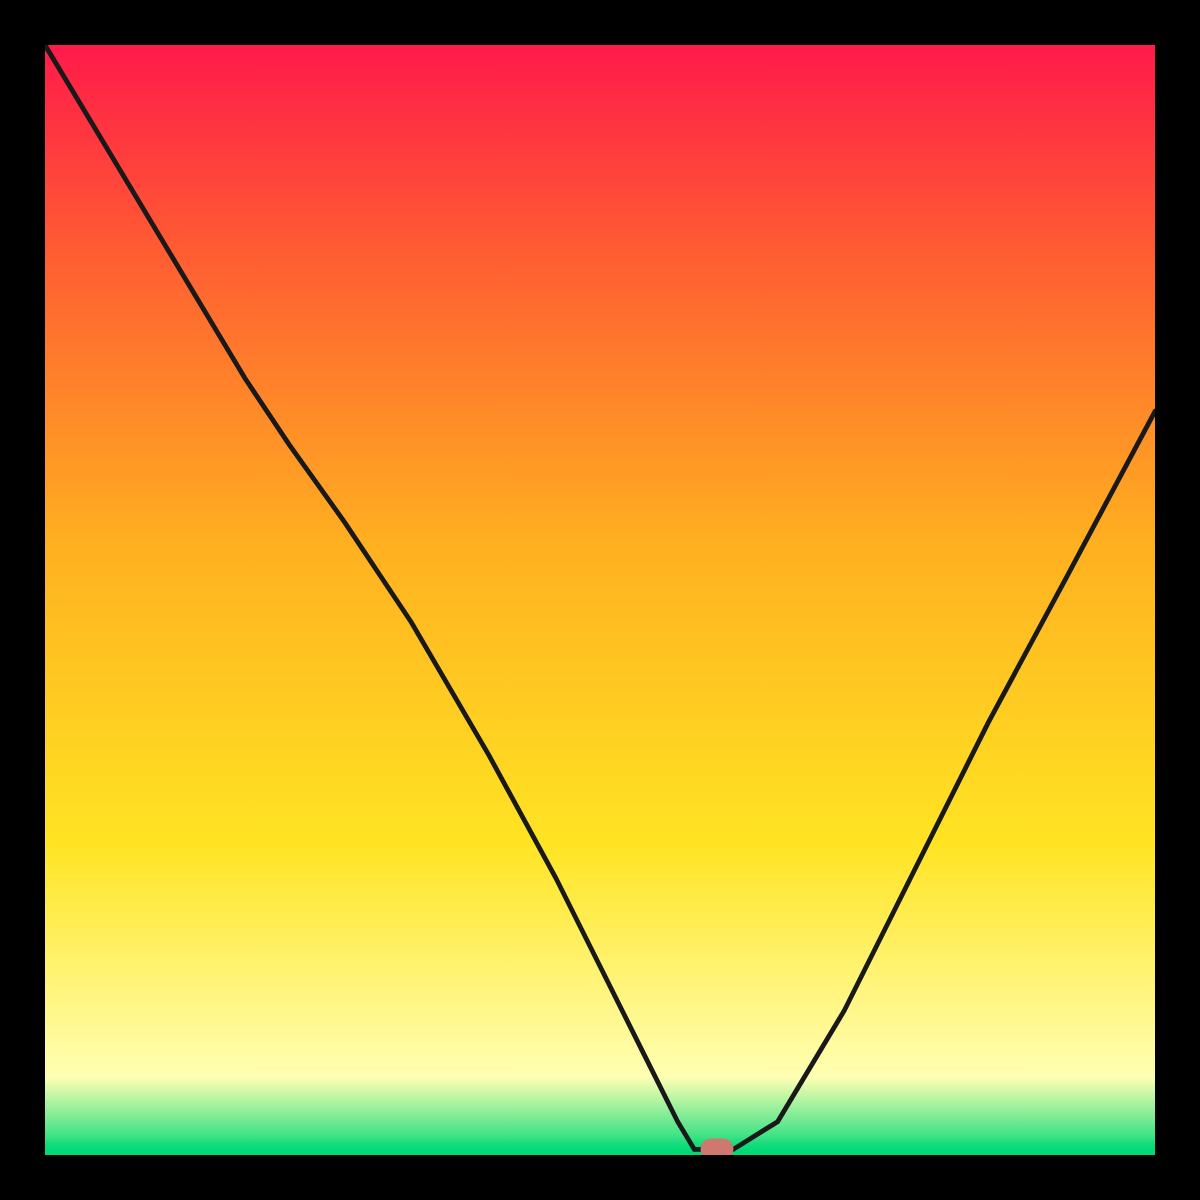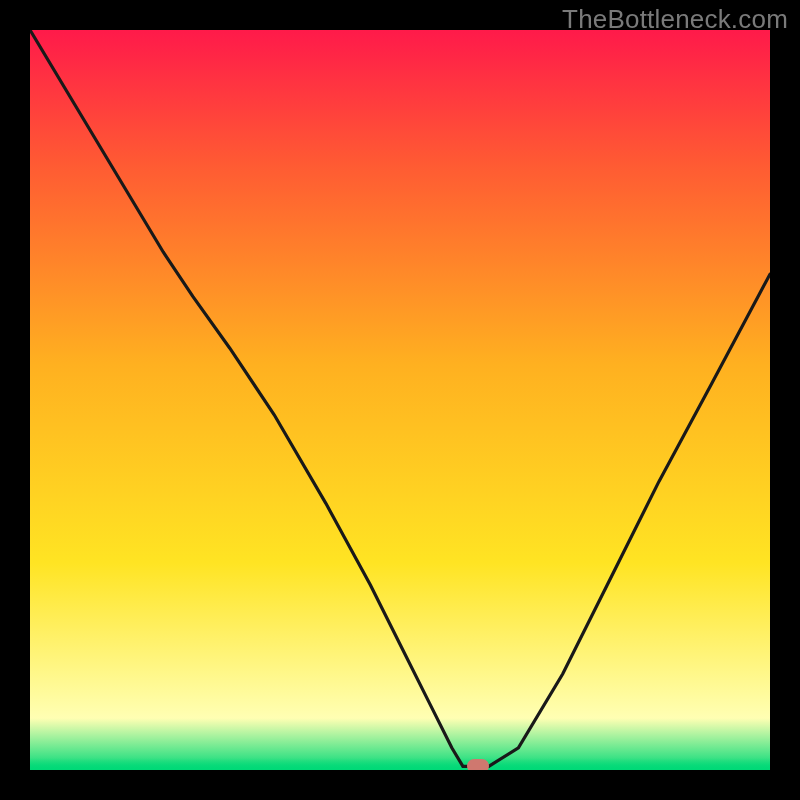--- a/index.html
+++ b/index.html
@@ -52,21 +52,20 @@
     height: 14px;
     border-radius: 7px;
     transform: translate(-50%, -50%);
   }
 </style>
 </head>
 <body>
 
 <div class="frame">
 
-  <div class="watermark">TheBottleneck.com</div>
 
   <div class="plot-area">
 
     <svg class="gradient-bg" viewBox="0 0 740 740" preserveAspectRatio="none">
       <defs>
         <linearGradient id="bg" x1="0" y1="0" x2="0" y2="1">
           <stop offset="0%" stop-color="#ff1a4a"></stop>
           <stop offset="18%" stop-color="#ff5a33"></stop>
           <stop offset="45%" stop-color="#ffb020"></stop>
           <stop offset="72%" stop-color="#ffe423"></stop>

